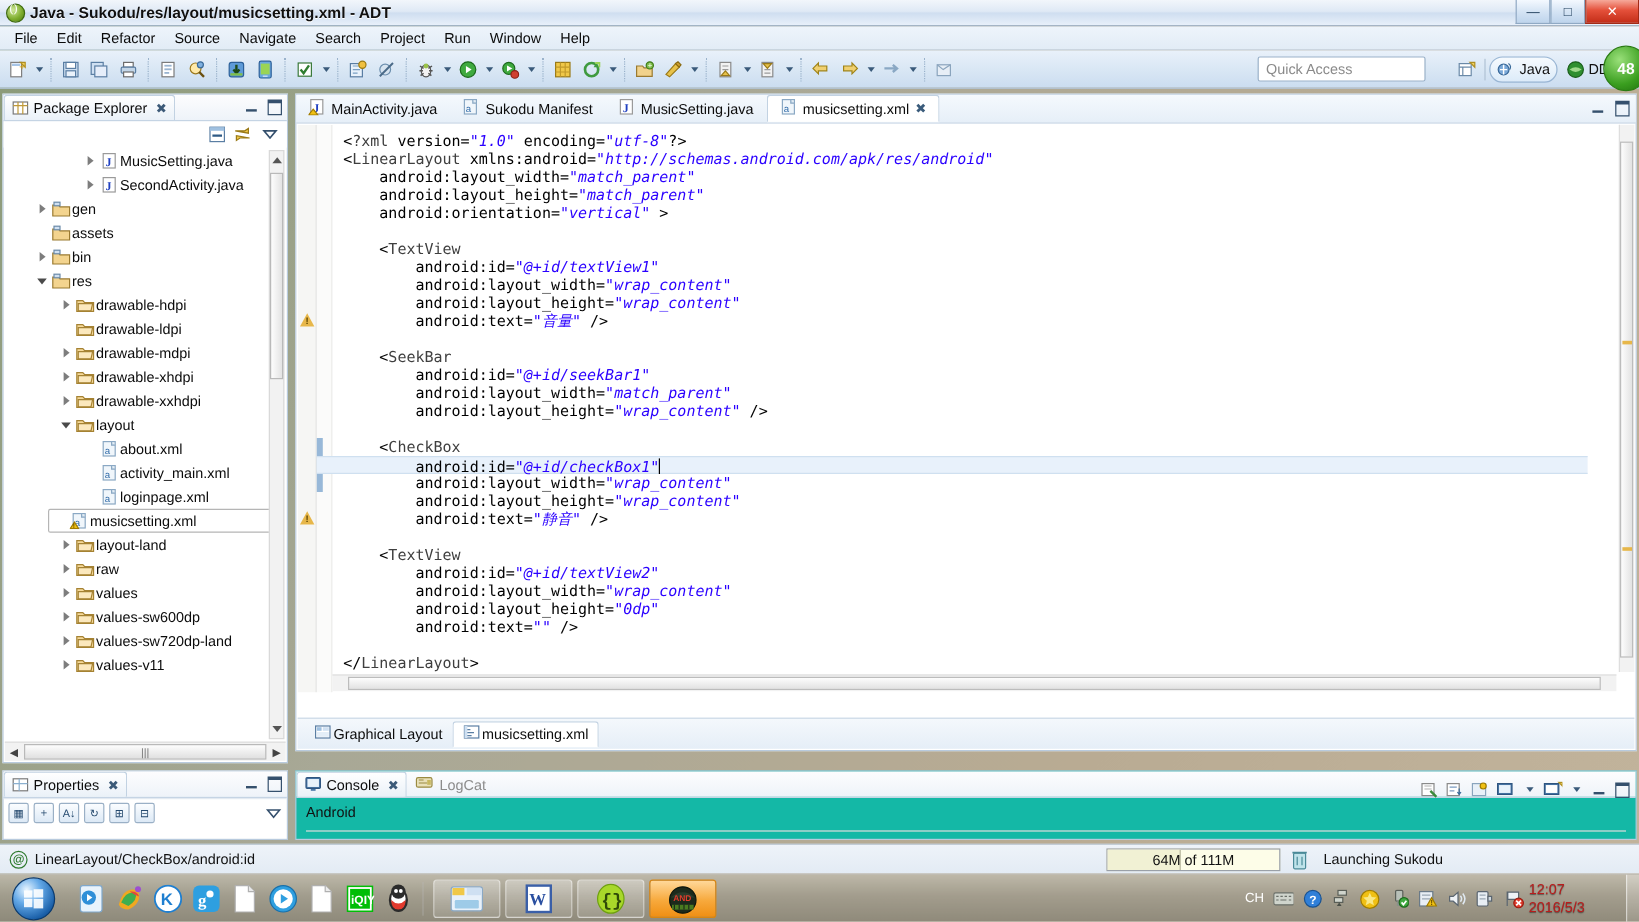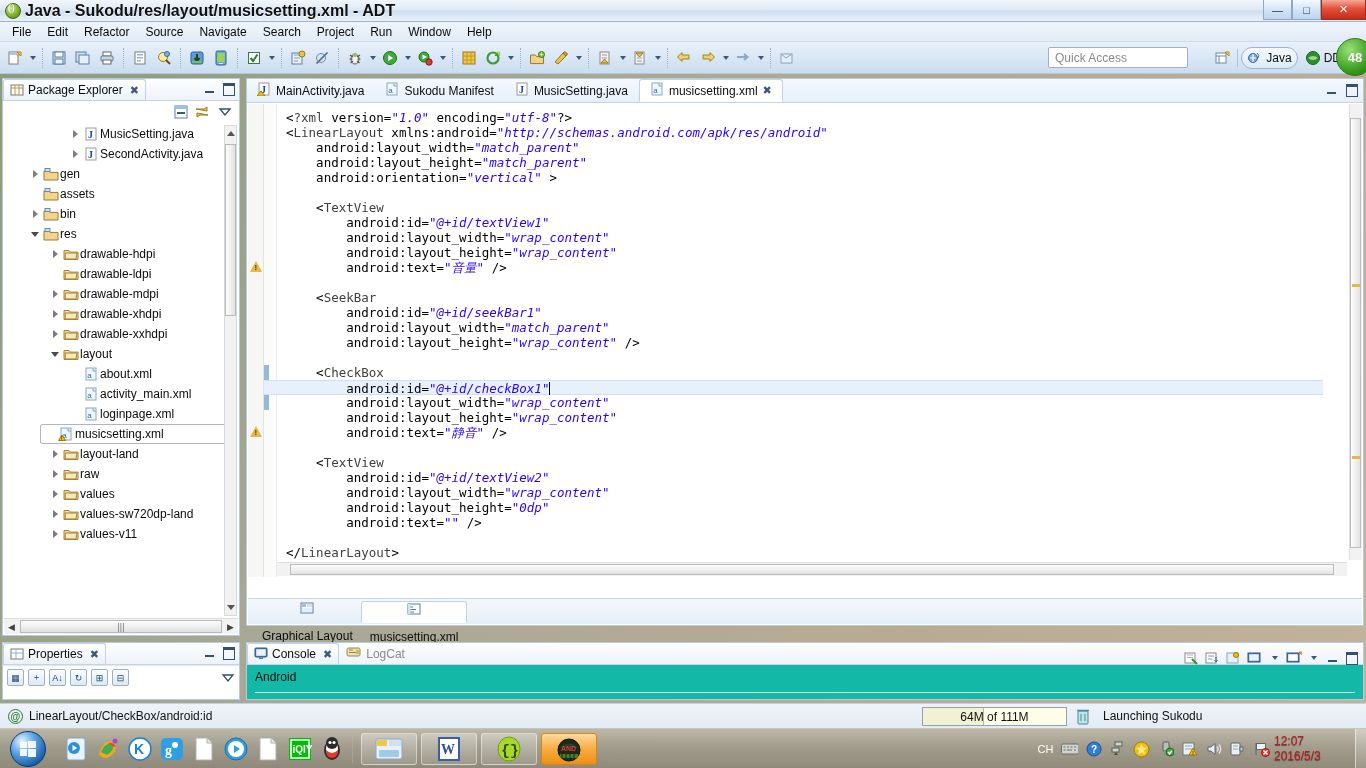--- a/index.html
+++ b/index.html
@@ -26,21 +26,21 @@
     border-radius: 50%;
     background: radial-gradient(circle at 35% 32%, #cfe89a 0%, #7fae2f 55%, #4b7c10 100%);
     border: 1px solid #3e6a0d;
     position: relative;
   }
   #titlebar .tb-icon:after {
     content: "()"; position: absolute; left: 2px; top: -2px;
     font-size: 10px; color: #fff; font-family: "Liberation Serif", serif;
   }
   #titlebar .tb-title {
-    font-size: 16px; color: #101010; font-weight: bold;
+    font-size: 13px; color: #101010; font-weight: bold;
     text-shadow: 0 1px 0 #ffffff;
     font-family: "Liberation Sans", sans-serif;
   }
   #winbtns { position: absolute; right: 0; top: 0; height: 22px; display: flex; }
   #winbtns .wb {
     width: 29px; height: 20px; margin-top: 0px;
     border: 1px solid #8fa9c4; border-top: none;
     background: linear-gradient(180deg,#f4f9ff 0%, #d5e4f4 50%, #bed4ec 100%);
     display: flex; align-items: center; justify-content: center;
     font-size: 11px; color: #12314f;
@@ -319,22 +319,22 @@
   #ed-scroll-h .hthumb { flex: 1; height: 11px; margin: 0 13px; background: linear-gradient(180deg,#fdfdfd,#e2e2e2); border: 1px solid #bcbcbc; }
   .overview-marks { position: absolute; right: 2px; width: 9px; }
   .ovm { position: absolute; right: 0; width: 8px; height: 3px; background: #e7b74a; }
   #ed-bottom-tabs {
     position: absolute; left: 1px; right: 1px; bottom: 1px; height: 26px;
     background: linear-gradient(180deg,#f4f8fc 0%,#e5eef7 100%);
     border-top: 1px solid #c7d6e5;
     display: flex; align-items: center; padding-left: 6px; gap: 0px;
   }
   .btab {
-    display: flex; align-items: center; gap: 11px;
-    height: 22px; padding: 0 8px; font-size: 12px; color: #0c0c0c; flex-direction: column;
+    display: flex; align-items: center; gap: 2px;
+    height: 22px; padding: 0 8px; font-size: 12px; color: #0c0c0c;
   }
   .btab.active {
     background: #fff; border: 1px solid #c2d2e2; border-bottom-color: #fff;
     border-radius: 3px 3px 0 0;
   }
 
   
   #console-panel {
     position: absolute; left: 246px; top: 642px; width: 1118px; height: 58px;
     background: #14b8a6; border: 1px solid #b8cadd;
@@ -968,20 +968,33 @@
         <div style="flex: 0 0 40px;"></div>
         <div class="twist">
           <i class="closed"></i>
         </div>
         <div class="ticon">
           <svg width="16" height="14">
             <path d="M1 3.5 h5 l1.4 1.6 h7.6 v7.4 h-14 z" fill="#f6d998" stroke="#a58233"></path>
             <path d="M2.2 6 h12 l-1.4 6 h-10.6 z" fill="#fbe8bd" stroke="#a58233"></path>
           </svg>
         </div>
+        <div class="tlabel">values-sw600dp</div>
+      </div>
+      <div class="trow">
+        <div style="flex: 0 0 40px;"></div>
+        <div class="twist">
+          <i class="closed"></i>
+        </div>
+        <div class="ticon">
+          <svg width="16" height="14">
+            <path d="M1 3.5 h5 l1.4 1.6 h7.6 v7.4 h-14 z" fill="#f6d998" stroke="#a58233"></path>
+            <path d="M2.2 6 h12 l-1.4 6 h-10.6 z" fill="#fbe8bd" stroke="#a58233"></path>
+          </svg>
+        </div>
         <div class="tlabel">values-sw720dp-land</div>
       </div>
       <div class="trow">
         <div style="flex: 0 0 40px;"></div>
         <div class="twist">
           <i class="closed"></i>
         </div>
         <div class="ticon">
           <svg width="16" height="14">
             <path d="M1 3.5 h5 l1.4 1.6 h7.6 v7.4 h-14 z" fill="#f6d998" stroke="#a58233"></path>

